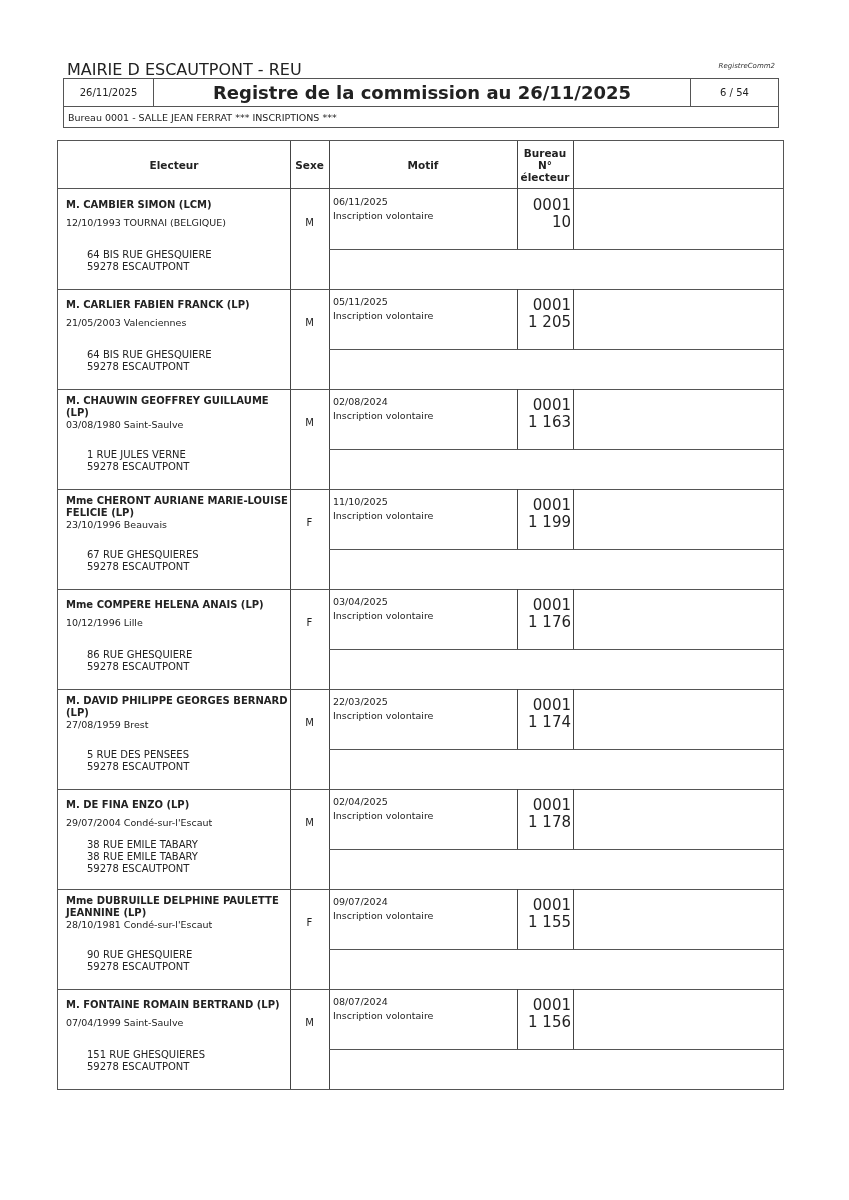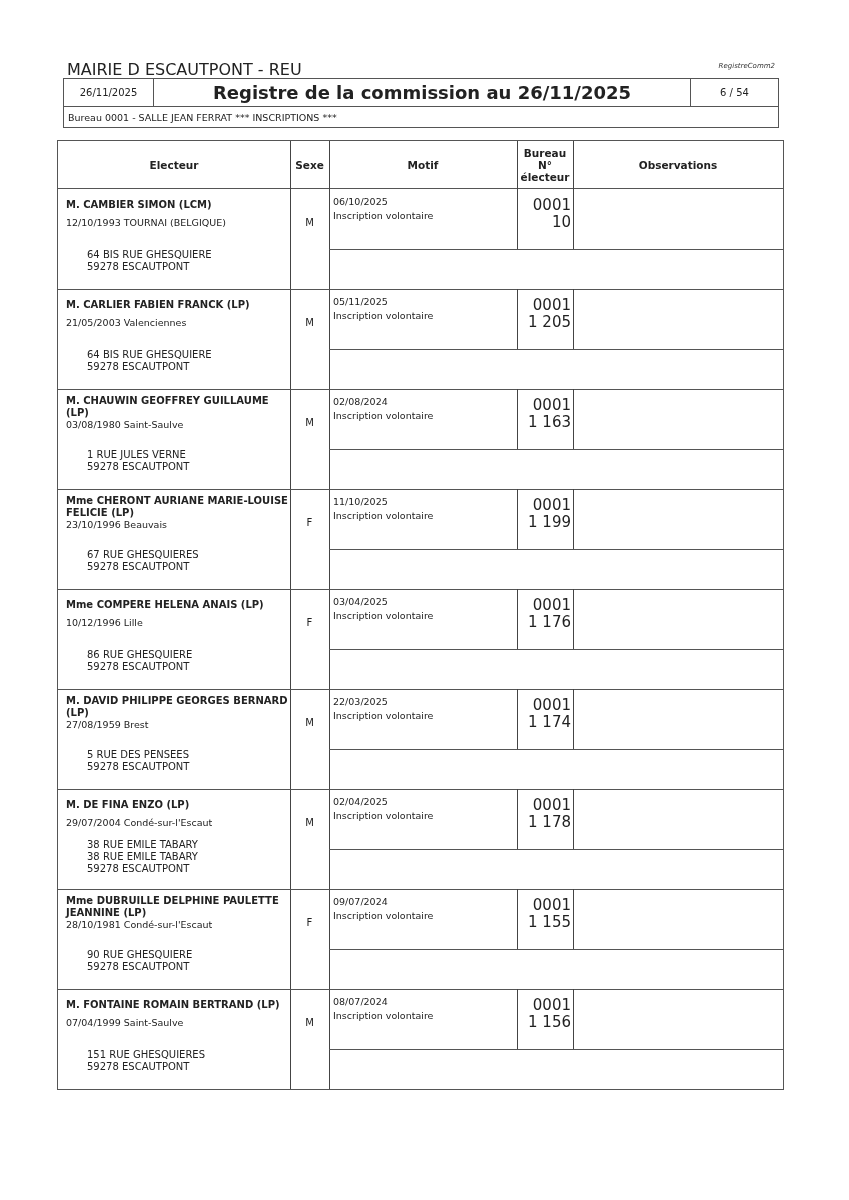--- a/index.html
+++ b/index.html
@@ -48,37 +48,36 @@
 <div class="abs tbl">
 
   <div class="th" style="left:0;width:232px;">Electeur</div>
   <div class="th" style="left:232px;width:39px;">Sexe</div>
   <div class="th" style="left:271px;width:188px;">Motif</div>
   <div class="th" style="left:459px;width:56px;flex-direction:column;">
     <span>Bureau</span>
     <span>N°</span>
     <span>électeur</span>
   </div>
-  <div class="th" style="left:515px;width:210px;">Observations</div>
 
   <div class="hline" style="top:47px;"></div>
   <div class="vline" style="left:232px;top:0;height:948px;"></div>
   <div class="vline" style="left:271px;top:0;height:948px;"></div>
   <div class="vline" style="left:459px;top:0;height:48px;"></div>
   <div class="vline" style="left:515px;top:0;height:48px;"></div>
 
   <div class="entry" style="top:48px;">
     <div class="e-name"><span>M. CAMBIER SIMON  (LCM)</span><div class="e-birth">12/10/1993 TOURNAI (BELGIQUE)</div></div>
     <div class="e-addr">
         <div>64 BIS RUE GHESQUIERE</div>
         <div>59278 ESCAUTPONT</div>
       </div>
     <div class="e-sexe">M</div>
     <div class="e-motif">
-        <div>06/10/2025</div>
+        <div>06/11/2025</div>
         <div>Inscription volontaire</div>
       </div>
     <div class="e-bureau">
         <div>0001</div>
         <div>10</div>
       </div>
     <div class="vline" style="left:459px;top:0;height:60px;"></div>
       <div class="vline" style="left:515px;top:0;height:60px;"></div>
     <div class="hline" style="left:271px;top:60px;"></div>
     <div class="hline" style="top:100px;"></div>

